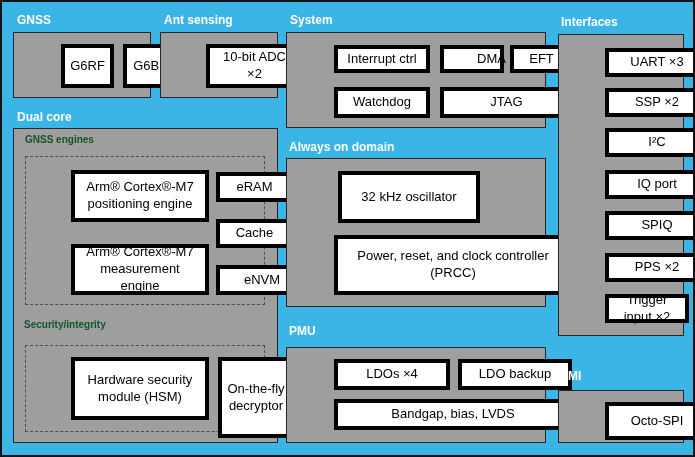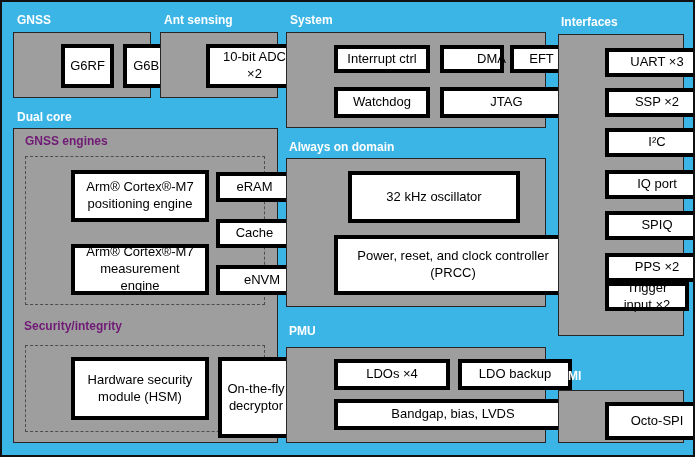--- a/index.html
+++ b/index.html
@@ -22,22 +22,22 @@
   }
   .wbox {
     position:absolute; background:#fff; border:4px solid #000000;
     box-sizing:border-box; display:flex; align-items:center; justify-content:center;
     text-align:center; font-size:13px; color:#000; line-height:1.3; padding:1px 4px;margin-left:36px;
   }
   .dashed {
     position:absolute; border:1.5px dashed #4d4d4d; box-sizing:border-box;
   }
   .heading {
-    position:absolute; color:#701a75; font-weight:bold;
-    font-size:12px; white-space:nowrap;
+    position:absolute; color:#14532d; font-weight:bold;
+    font-size:10px; white-space:nowrap;
   }
 </style>
 </head>
 <body>
 
 <div class="canvas">
 
   <div class="sec-label" style="left:17px; top:13px;">GNSS</div>
   <div class="panel" style="left:13px; top:32px; width:138px; height:66px;"></div>
   <div class="wbox" style="left:25px; top:44px; width:53px; height:44px;">G6RF</div>
@@ -66,36 +66,36 @@
   <div class="wbox" style="left:35px; top:244px; width:138px; height:51px;">Arm® Cortex®-M7 measurement engine</div>
   <div class="wbox" style="left:180px; top:265px; width:92px; height:30px;">eNVM</div>
 
   <div class="heading" style="left:24px; top:319px;">Security/integrity</div>
   <div class="dashed" style="left:25px; top:345px; width:240px; height:87px;"></div>
   <div class="wbox" style="left:35px; top:357px; width:138px; height:63px;">Hardware security module (HSM)</div>
   <div class="wbox" style="left:182px; top:357px; width:76px; height:81px;">On-the-fly decryptor</div>
 
   <div class="sec-label" style="left:289px; top:140px;">Always on domain</div>
   <div class="panel" style="left:286px; top:158px; width:260px; height:149px;"></div>
-  <div class="wbox" style="left:312px; top:171px; width:172px; height:52px;">32 kHz oscillator</div>
+  <div class="wbox" style="left:302px; top:171px; width:142px; height:52px;">32 kHz oscillator</div>
   <div class="wbox" style="left:298px; top:235px; width:238px; height:60px;">Power, reset, and clock controller (PRCC)</div>
 
   <div class="sec-label" style="left:289px; top:324px;">PMU</div>
   <div class="panel" style="left:286px; top:347px; width:260px; height:96px;"></div>
   <div class="wbox" style="left:298px; top:359px; width:116px; height:31px;">LDOs ×4</div>
   <div class="wbox" style="left:422px; top:359px; width:114px; height:31px;">LDO backup</div>
   <div class="wbox" style="left:298px; top:399px; width:238px; height:31px;">Bandgap, bias, LVDS</div>
 
   <div class="sec-label" style="left:561px; top:15px;">Interfaces</div>
   <div class="panel" style="left:558px; top:34px; width:126px; height:302px;"></div>
   <div class="wbox" style="left:569px; top:48px; width:104px; height:29px;">UART ×3</div>
   <div class="wbox" style="left:569px; top:88px; width:104px; height:29px;">SSP ×2</div>
   <div class="wbox" style="left:569px; top:128px; width:104px; height:29px;">I²C</div>
   <div class="wbox" style="left:569px; top:170px; width:104px; height:29px;">IQ port</div>
   <div class="wbox" style="left:569px; top:211px; width:104px; height:29px;">SPIQ</div>
   <div class="wbox" style="left:569px; top:253px; width:104px; height:29px;">PPS ×2</div>
-  <div class="wbox" style="left:569px; top:282px; width:84px; height:29px;">Trigger input ×2</div>
+  <div class="wbox" style="left:569px; top:294px; width:84px; height:29px;">Trigger input ×2</div>
 
   <div class="sec-label" style="left:560px; top:369px;">EMI</div>
   <div class="panel" style="left:558px; top:390px; width:126px; height:53px;"></div>
   <div class="wbox" style="left:569px; top:402px; width:104px; height:38px;">Octo-SPI</div>
 
 </div>
 
 </body></html>

